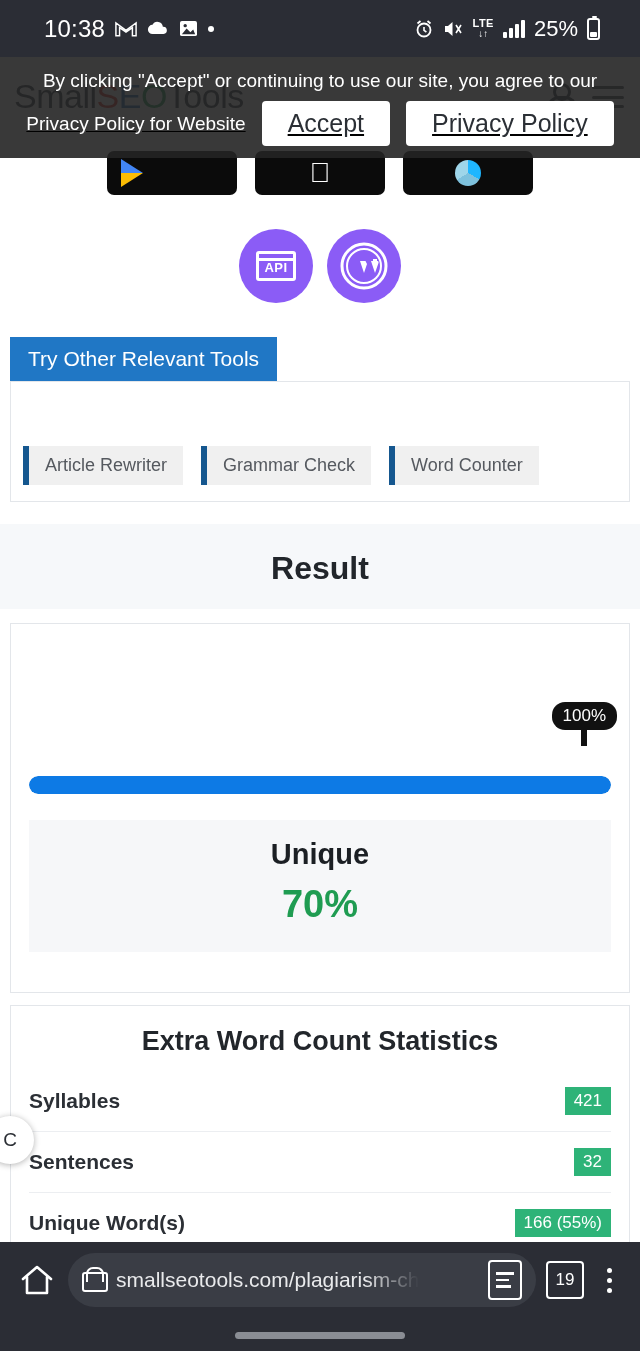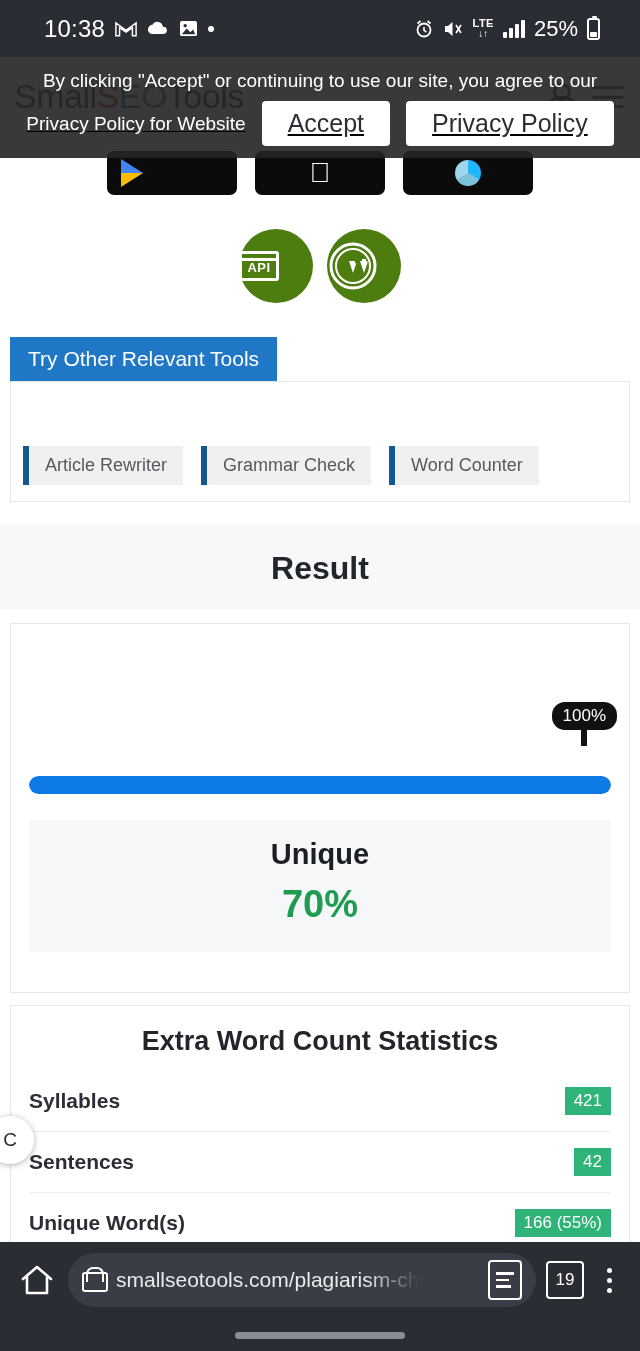--- a/index.html
+++ b/index.html
@@ -56,21 +56,21 @@
   .storebadge { width:130px; height:44px; background:#0b0b0b; border-radius:7px; position:relative; overflow:hidden; }
   .play-tri2 { position:absolute; left:14px; top:8px; width:0;height:0;
      border-top:14px solid transparent; border-bottom:0 solid transparent; border-left:22px solid #4285f4; }
   .play-tri3 { position:absolute; left:14px; top:22px; width:0;height:0;
      border-top:0 solid transparent; border-bottom:14px solid transparent; border-left:22px solid #fbbc04; }
   .apple-g { position:absolute; left:50%; top:50%; transform:translate(-50%,-50%); color:#ffffff; font-size:28px; line-height:1;}
   .chrome-g { position:absolute; left:50%; top:50%; transform:translate(-50%,-50%); width:26px;height:26px;border-radius:50%;
      background:conic-gradient(#1fb6ff 0 33%, #7ec1dd 33% 66%, #9fd6ea 66% 100%); }
 
   .api-row { display:flex; justify-content:center; gap:14px; margin-top:34px; }
-  .circ { width:74px; height:74px; border-radius:50%; background:#4d7c0f; display:flex; align-items:center; justify-content:flex-start; }
+  .circ { width:74px; height:74px; border-radius:50%; background:#8b5cf6; display:flex; align-items:center; justify-content:center; }
   .api-box { width:40px; height:30px; border:3px solid #fff; border-radius:3px; display:flex; align-items:flex-end; justify-content:center; position:relative; }
   .api-box::before{content:"";position:absolute;top:4px;left:0;right:0;height:3px;background:#fff;}
   .api-box span{ color:#fff; font-size:13px; font-weight:700; line-height:1; margin-bottom:4px; letter-spacing:.5px;}
 
   
   .tools-wrap { margin:34px 10px 0 10px; }
   .tools-tab { display:inline-block; background:#2077c5; color:#ffffff; font-size:21px; padding:10px 18px; }
   .tools-body { border:1px solid #e3e6ea; padding:16px 12px; display:flex; gap:18px; }
   .toolbtn { display:flex; align-items:stretch; background:#f0f0f0;margin-top:48px; }
   .toolbtn .bar { width:6px; background:#15578f; }
@@ -273,21 +273,21 @@
     </div>
 
     <div class="extra-card">
       <div class="extra-title">Extra Word Count Statistics</div>
       <div class="srow">
         <span class="name">Syllables</span>
         <span class="sbadge">421</span>
       </div>
       <div class="srow">
         <span class="name">Sentences</span>
-        <span class="sbadge">42</span>
+        <span class="sbadge">32</span>
       </div>
       <div class="srow">
         <span class="name">Unique Word(s)</span>
         <span class="sbadge">166 (55%)</span>
       </div>
       <div class="srow">
         <span class="sbadge">4.3</span>
       </div>
     </div>
   </div>

